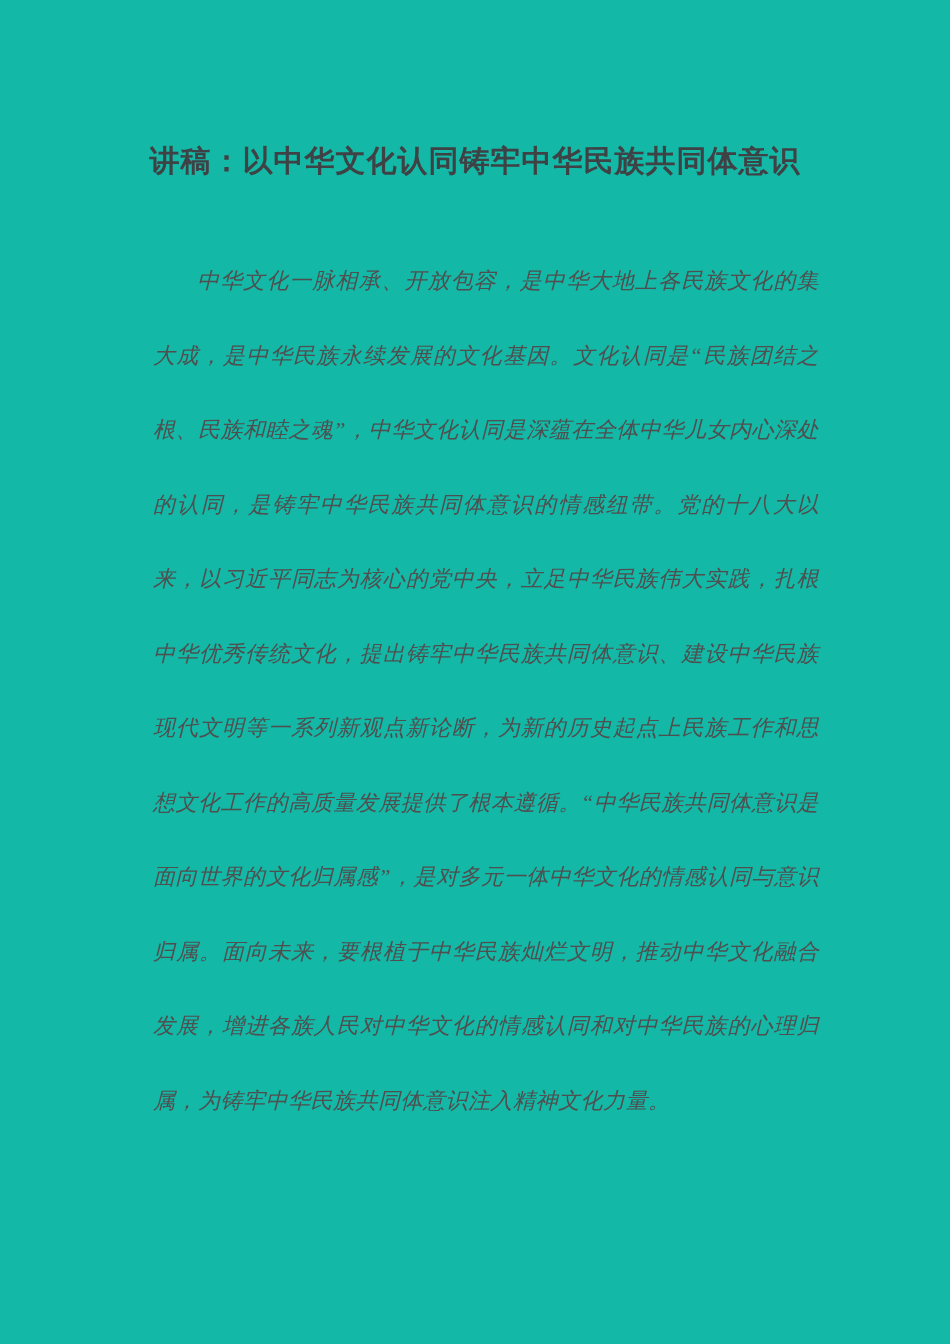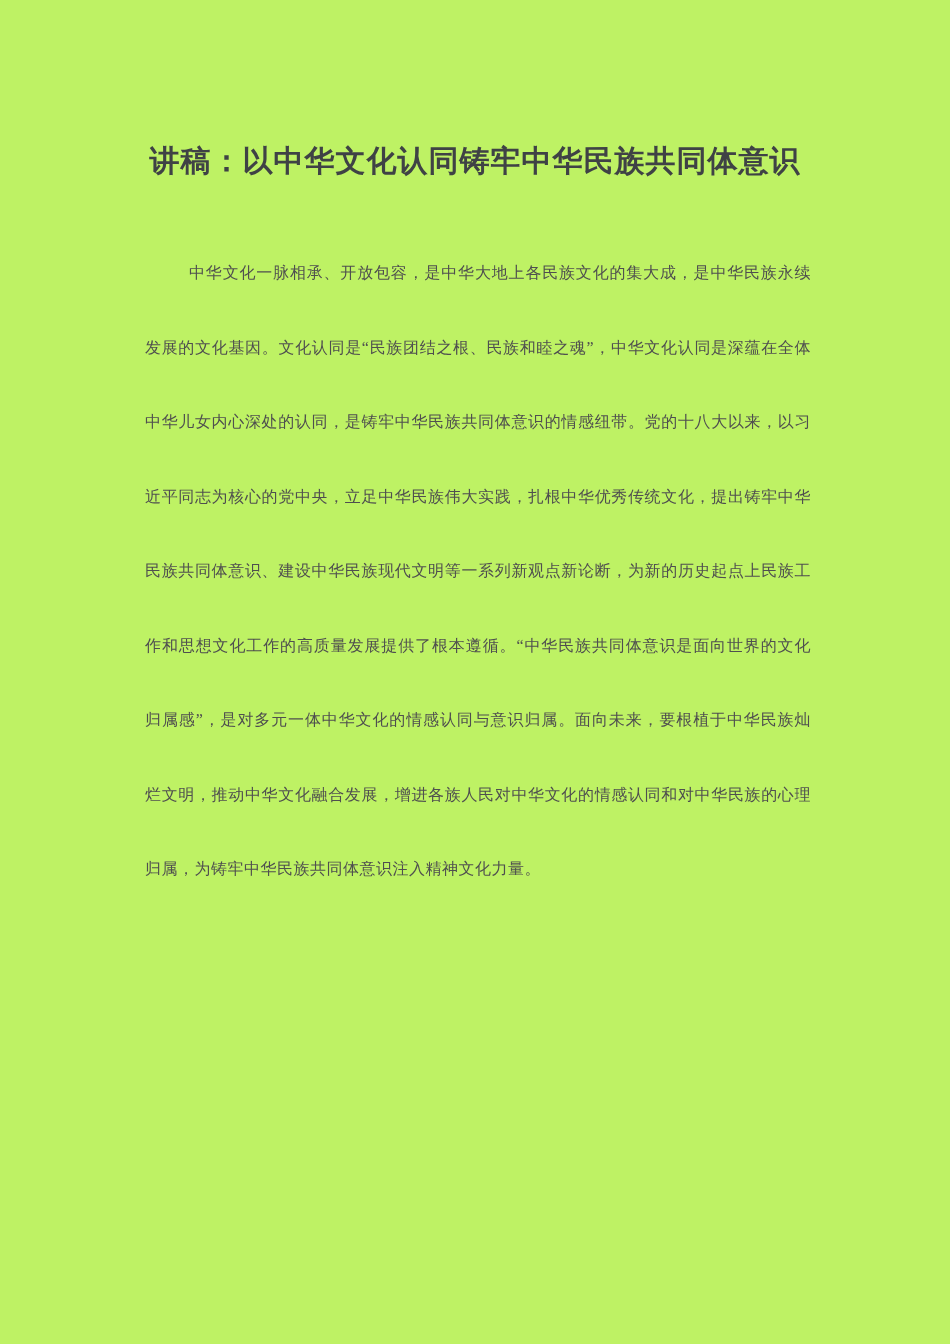--- a/index.html
+++ b/index.html
@@ -4,21 +4,21 @@
 <style>
   html, body {
     margin: 0;
     padding: 0;
     background: #ffffff;
   }
   .page {
     position: relative;
     width: 950px;
     height: 1344px;
-    background: #bef264;
+    background: #14b8a6;
     overflow: hidden;
   }
   .doc-title {
     position: absolute;
     top: 139px;
     left: 0;
     right: 0;
     margin: 0;
     text-align: center;
     font-family: "Liberation Sans", sans-serif;
@@ -26,29 +26,30 @@
     font-size: 30px;
     line-height: 44px;
     letter-spacing: 1px;
     color: #3f4245;
   }
   .doc-paragraph {
     position: absolute;
     top: 236px;
     left: 145px;
     width: 666px;
-    margin: 0;
+    margin: 8px;
     font-family: "Liberation Serif", serif;
-    font-size: 16px;
+    font-size: 22px;
     line-height: 74.5px;
     letter-spacing: 0.5px;
     color: #4f4f4f;
     text-align: justify;
     text-justify: inter-character;
     text-indent: 44px;
+    font-style: italic;
   }
   .doc-section-heading {
     position: absolute;
     top: 1130px;
     left: 145px;
     width: 666px;
     margin: 0;
     font-family: "Liberation Sans", sans-serif;
     font-weight: 700;
     font-size: 22px;

